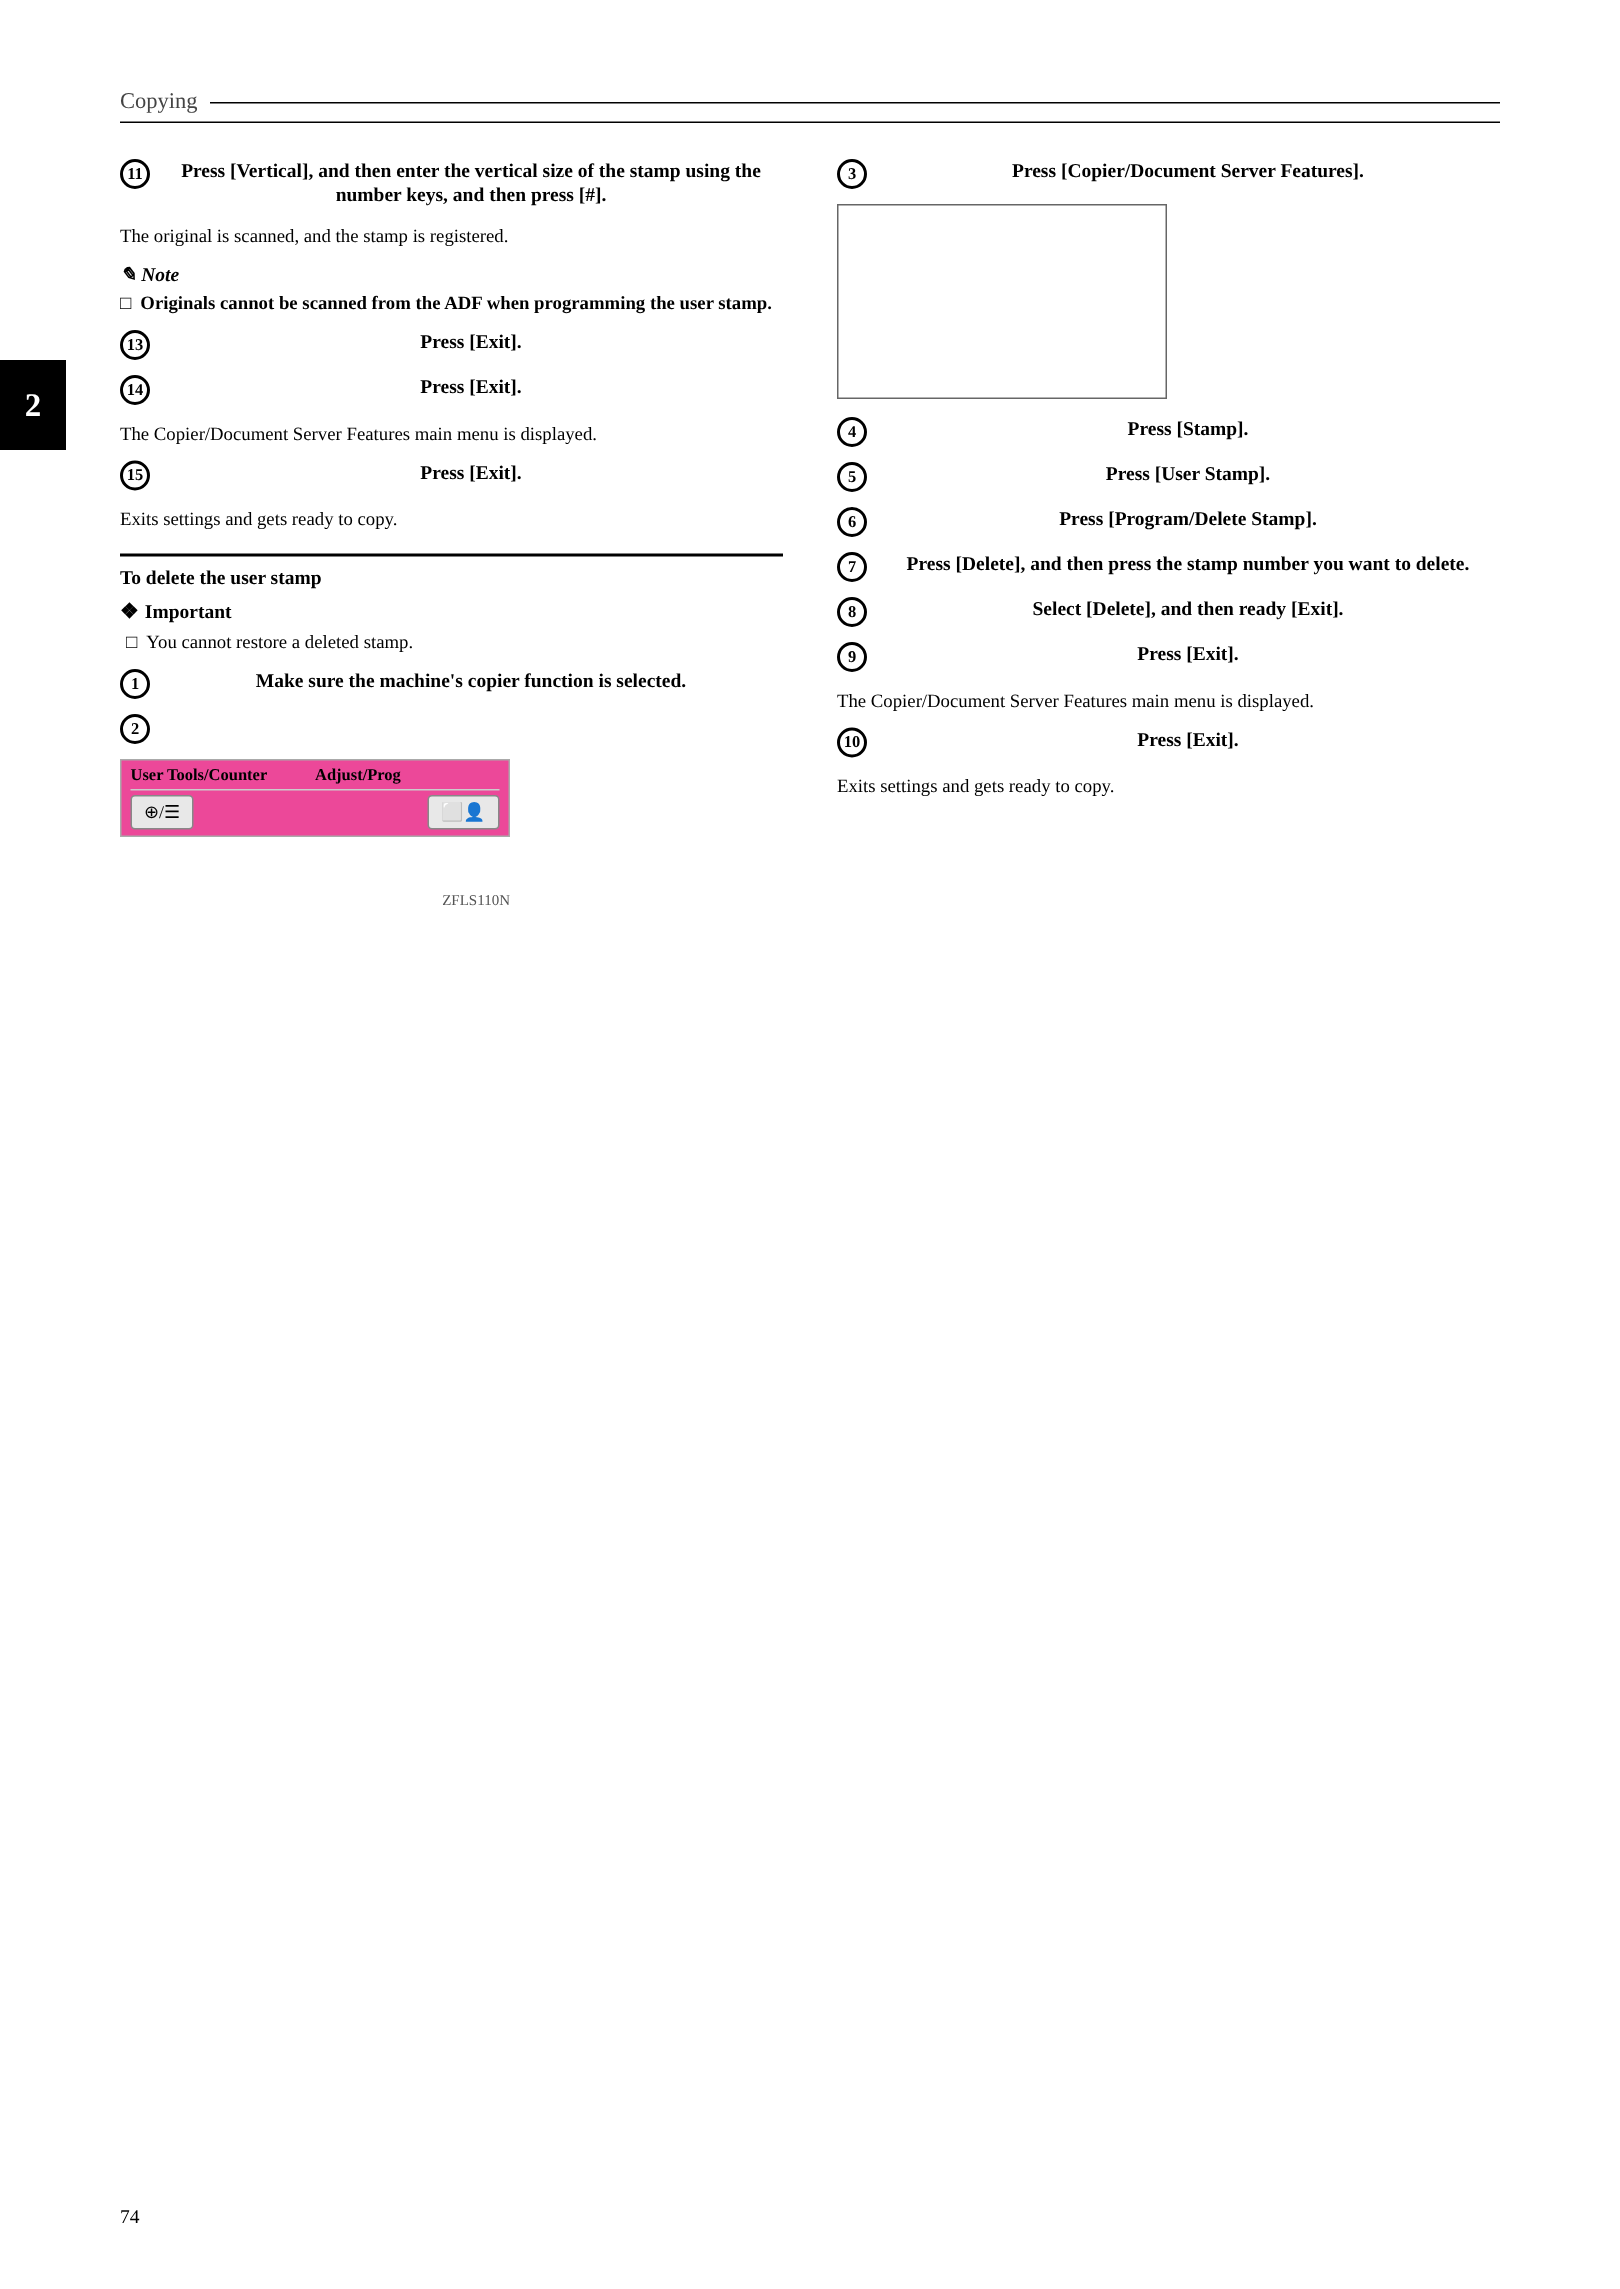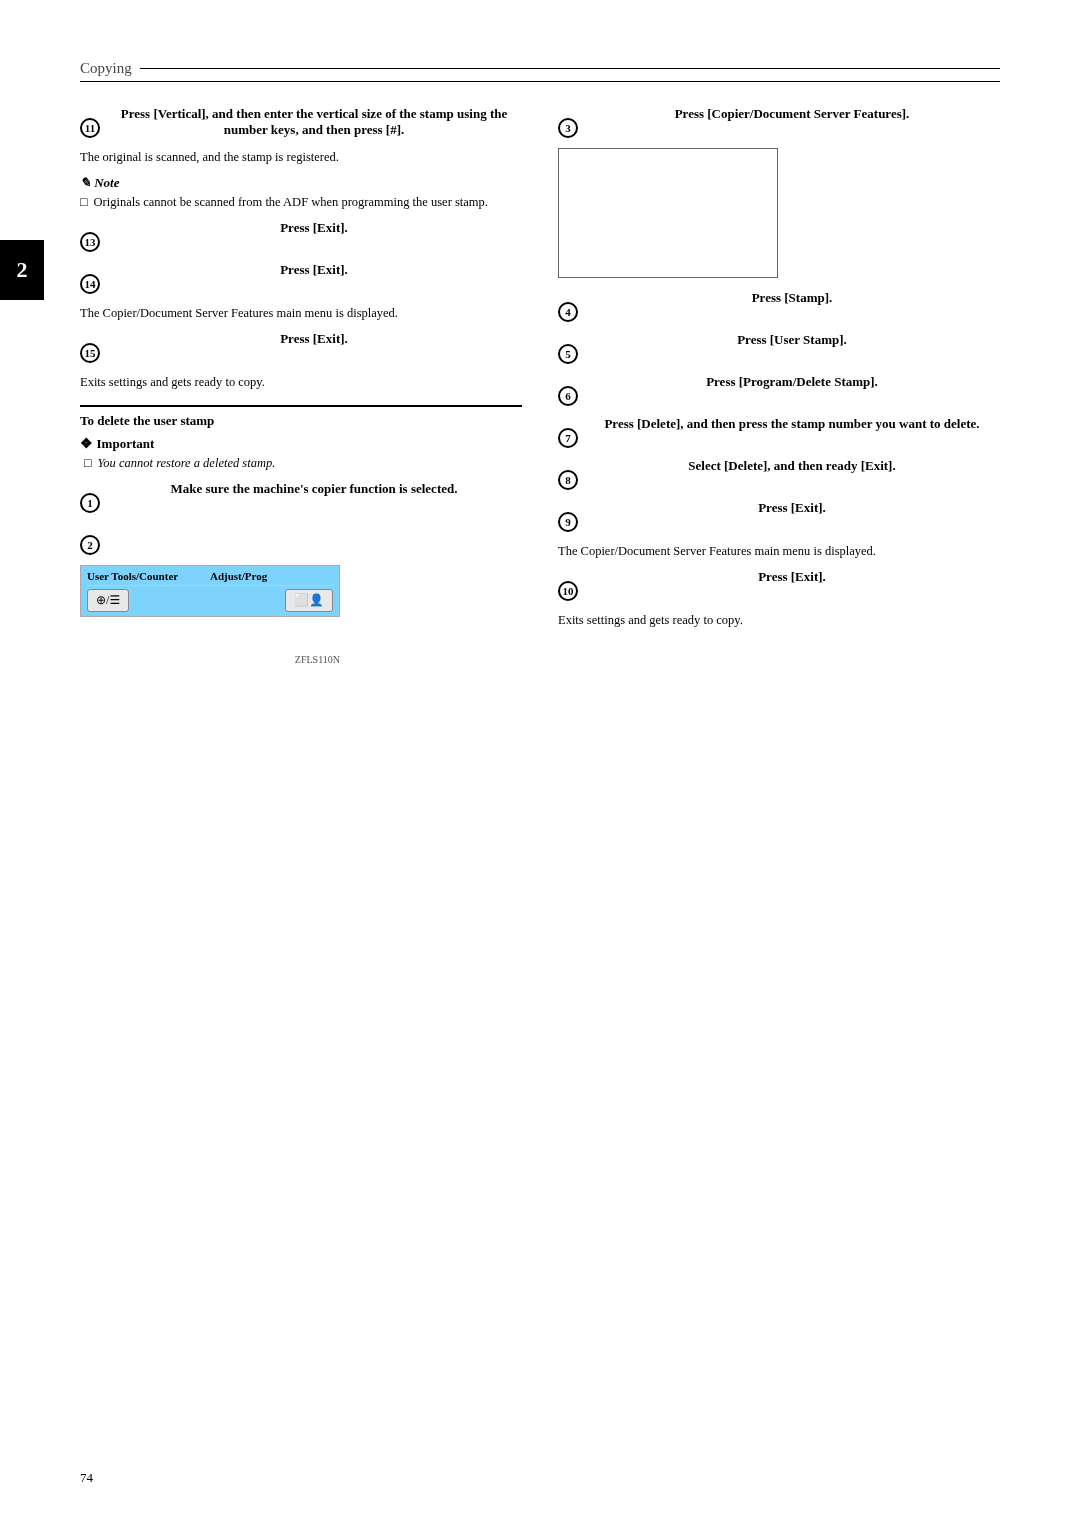--- a/index.html
+++ b/index.html
@@ -80,21 +80,20 @@
       display: inline-block;
       width: 20px;
       height: 20px;
       border: 2px solid #000;
       border-radius: 50%;
       text-align: center;
       line-height: 16px;
       font-size: 11px;
       font-weight: bold;
       flex-shrink: 0;
-      margin-top: 12px;
     }
 
     .step-content {
       flex: 1;
       text-align: center;
     }
 
     .step-content b {
       font-weight: bold;
     }
@@ -106,20 +105,21 @@
     .note-title {
       font-style: italic;
       font-weight: bold;
       margin-bottom: 4px;
     }
 
     .note-item {
       display: flex;
       gap: 6px;
       font-size: 12.5px;
+      font-weight: bold;
     }
 
     .note-item::before {
       content: '□';
       flex-shrink: 0;
     }
 
     .sub-text {
       font-size: 12.5px;
       margin: 4px 0 8px 0;
@@ -153,39 +153,38 @@
 
     .important-icon {
       font-size: 14px;
     }
 
     .important-item {
       display: flex;
       gap: 6px;
       font-size: 12.5px;
       margin-left: 4px;
-      font-style: italic;
     }
 
     .important-item::before {
       content: '□';
       flex-shrink: 0;
     }
 
     .image-box {
       border: 1px solid #666;
       width: 220px;
       height: 130px;
       margin: 8px 0 12px 0;
       background: #fff;
     }
 
     .kbd-image {
       border: 1px solid #aaa;
-      background: #7dd3fc;
+      background: #ec4899;
       width: 260px;
       margin: 8px 0 4px 0;
       padding: 4px 6px;
       font-size: 11px;
     }
 
     .kbd-row {
       display: flex;
       align-items: center;
       border-bottom: 1px solid #ccc;

